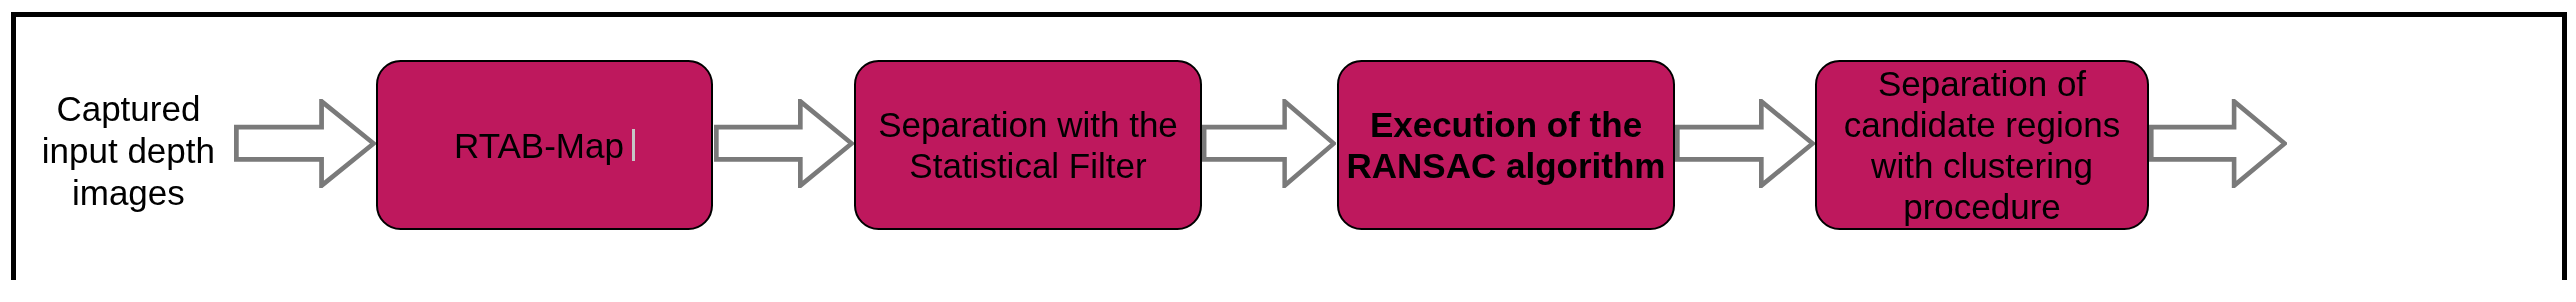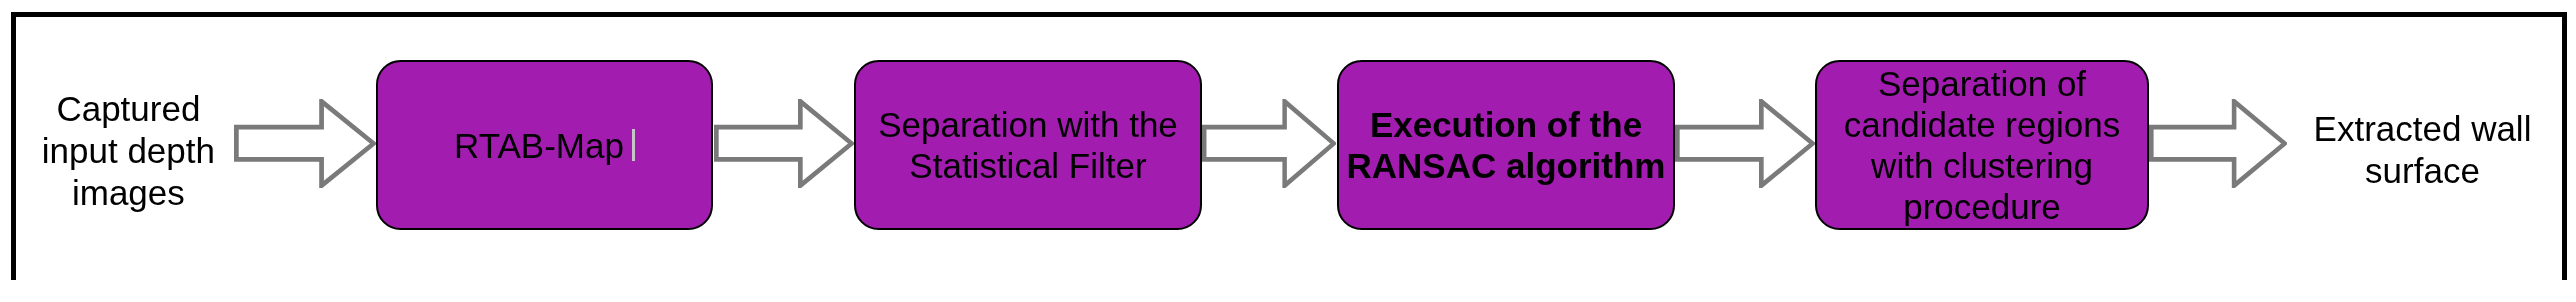--- a/index.html
+++ b/index.html
@@ -26,21 +26,21 @@
     white-space:pre-line;
     color:#000000;
   }
   .flow-box{
     position:absolute;
     top:60px;
     height:170px;
     box-sizing:border-box;
     border:2.3px solid #000000;
     border-radius:24.6px;
-    background:#a21caf;
+    background:#be185d;
     display:flex;
     align-items:center;
     justify-content:center;
   }
   .flow-box .label{
     font-size:35px;
     line-height:41px;
     text-align:center;
     white-space:pre-line;
     color:#000000;
@@ -115,17 +115,15 @@
 with clustering
 procedure</span>
   </div>
 
   <div class="flow-arrow" style="left:2149px;width:138px;">
     <svg viewBox="0 0 240 152" preserveAspectRatio="none" aria-hidden="true">
       <polygon points="4,48 148,48 148,4 236,76 148,148 148,103 4,103" fill="#ffffff" stroke="#7a7a7a" stroke-width="8" stroke-linejoin="miter"></polygon>
     </svg>
   </div>
 
-  <div class="side-label" style="left:2297px;top:108px;width:251px;">Extracted wall
-surface</div>
 
 </div>
 
 
 </body></html>

